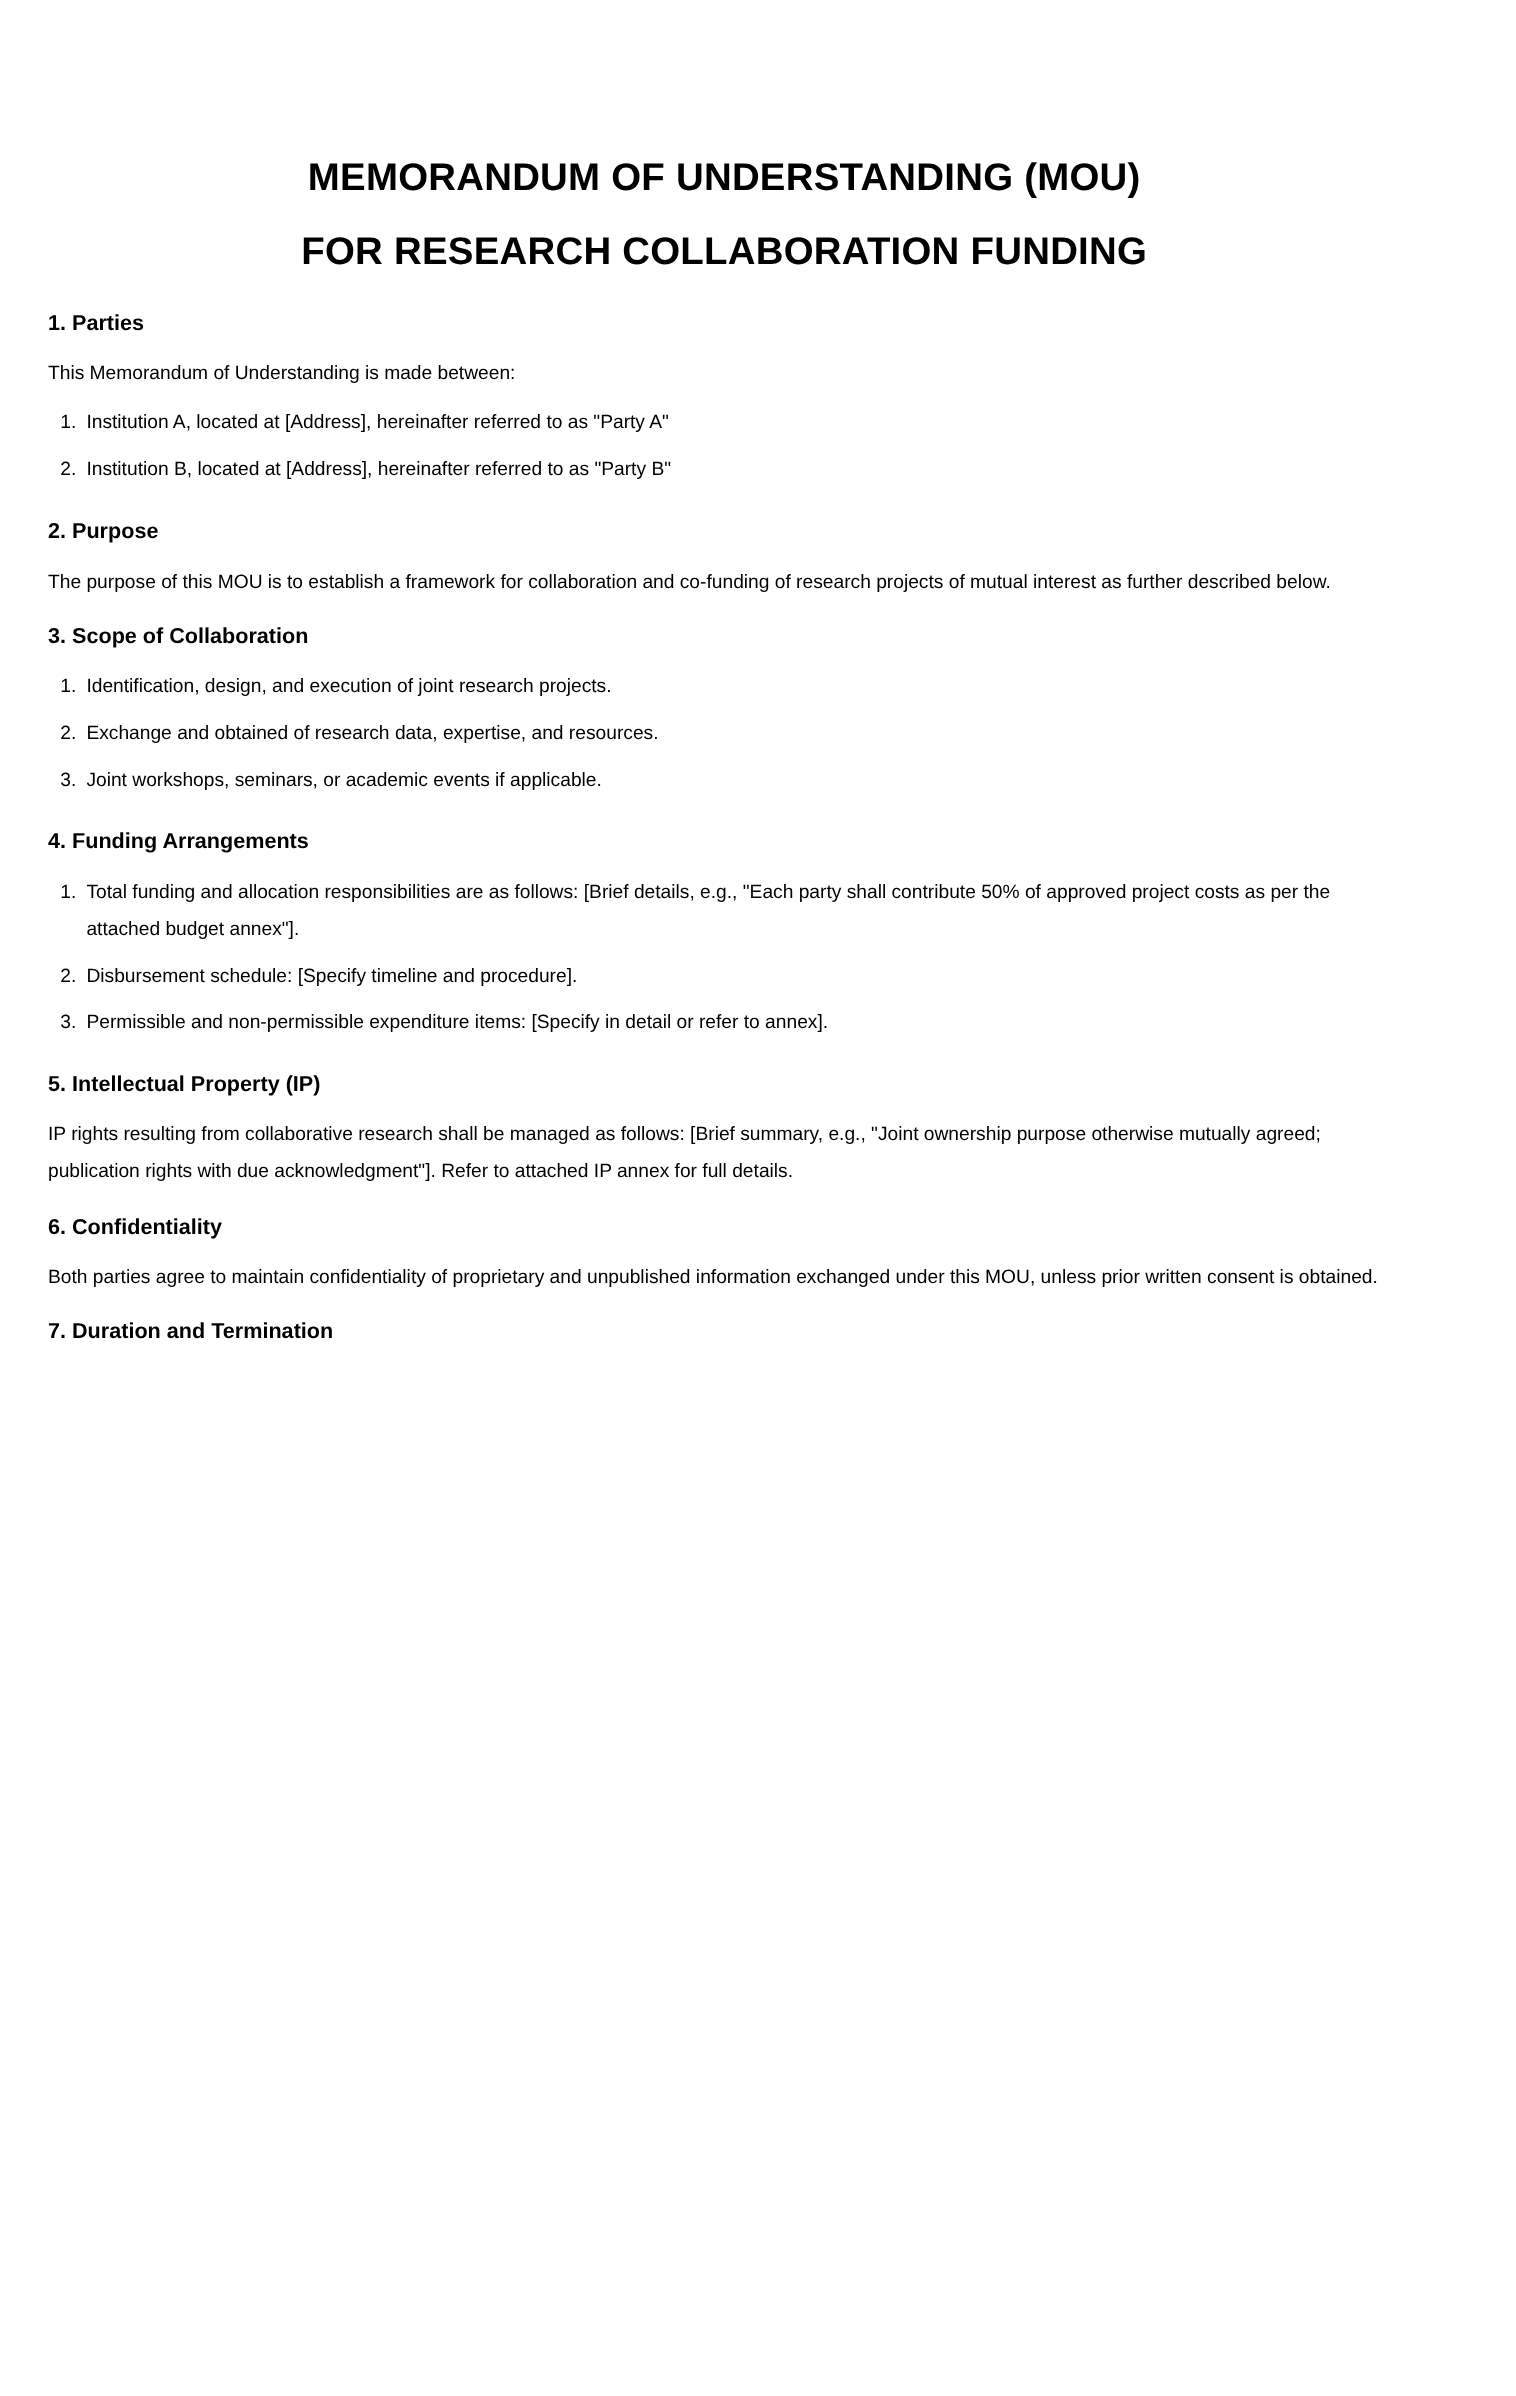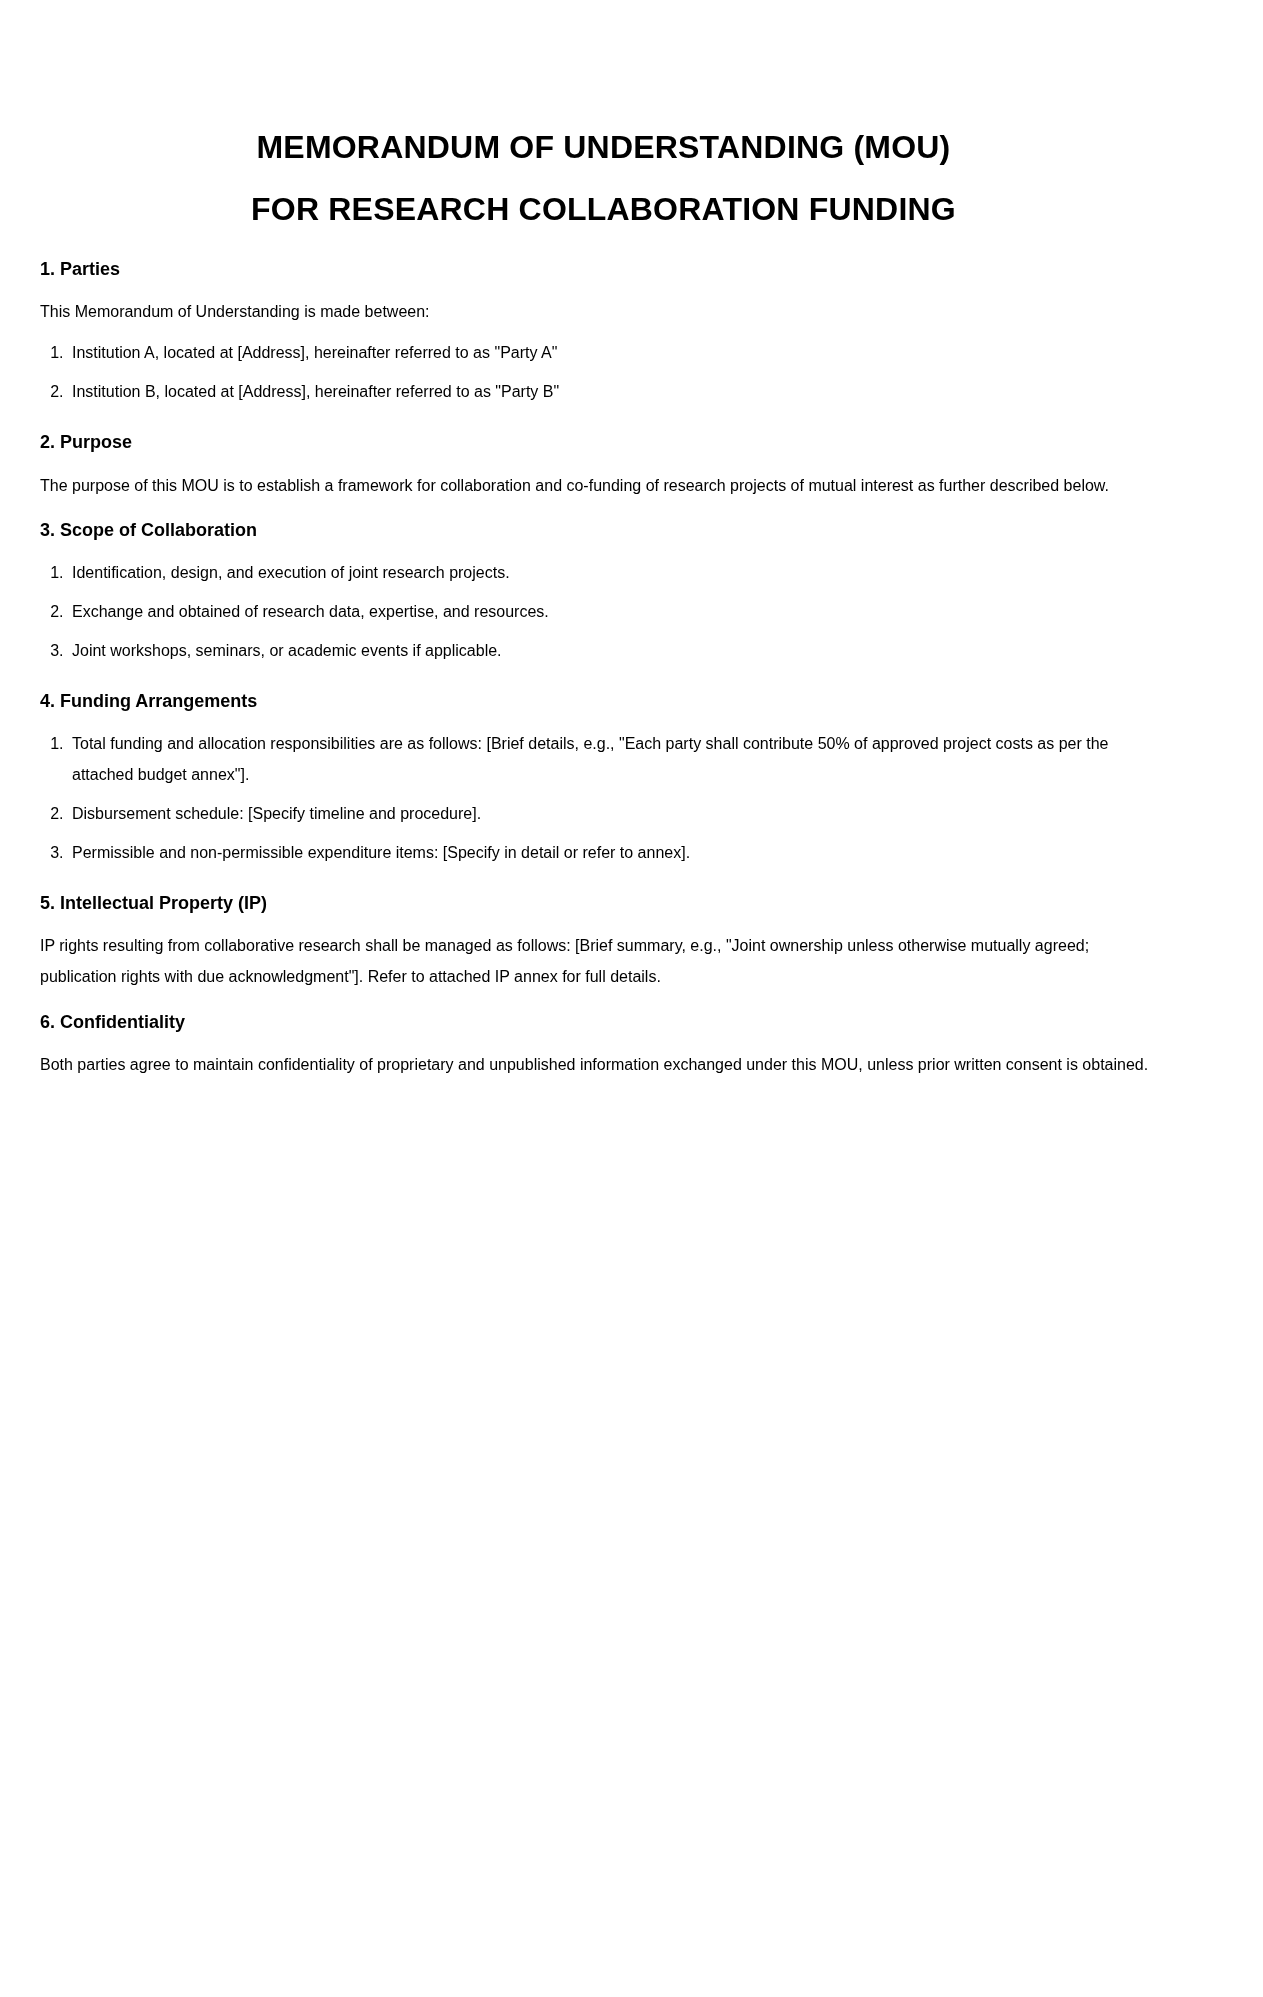--- a/index.html
+++ b/index.html
@@ -86,20 +86,21 @@
     </ol>
 
     <h2 class="section-heading">4. Funding Arrangements</h2>
     <ol class="doc-list">
       <li>Total funding and allocation responsibilities are as follows: [Brief details, e.g., "Each party shall contribute 50% of approved project costs as per the attached budget annex"].</li>
       <li>Disbursement schedule: [Specify timeline and procedure].</li>
       <li>Permissible and non-permissible expenditure items: [Specify in detail or refer to annex].</li>
     </ol>
 
     <h2 class="section-heading">5. Intellectual Property (IP)</h2>
-    <p class="body-text">IP rights resulting from collaborative research shall be managed as follows: [Brief summary, e.g., "Joint ownership unless otherwise mutually agreed; publication rights with due acknowledgment"]. Refer to attached IP annex for full details.</p>
+    <p class="body-text">IP rights resulting from collaborative research shall be managed as follows: [Brief summary, e.g., "Joint ownership purpose otherwise mutually agreed; publication rights with due acknowledgment"]. Refer to attached IP annex for full details.</p>
 
     <h2 class="section-heading">6. Confidentiality</h2>
     <p class="body-text">Both parties agree to maintain confidentiality of proprietary and unpublished information exchanged under this MOU, unless prior written consent is obtained.</p>
 
+    <h2 class="section-heading">7. Duration and Termination</h2>
 
   </div>
 </div>
 
 </body></html>

